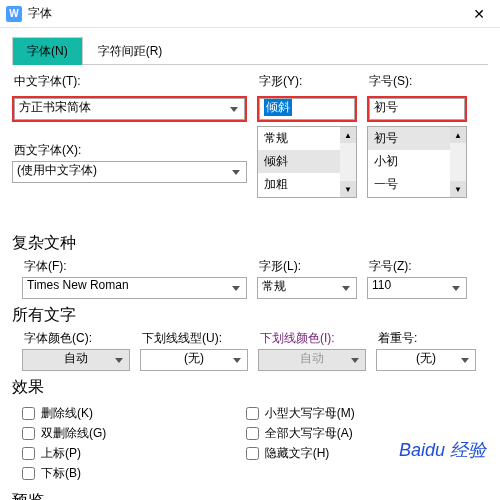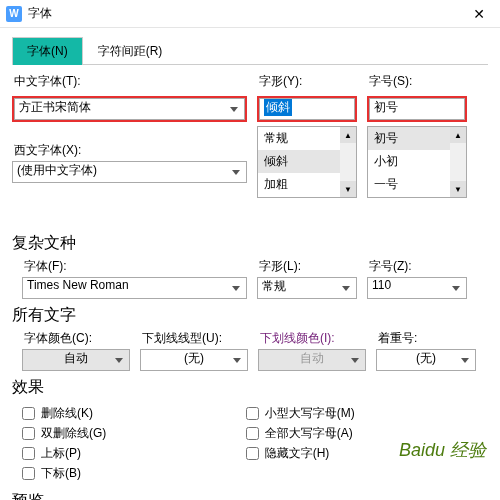--- a/index.html
+++ b/index.html
@@ -25,21 +25,21 @@
 .listitem{padding:3px 6px}
 .listitem.hl{background:#e5e5e5}
 .scrollbar{width:16px;background:#f0f0f0;display:flex;flex-direction:column}
 .sb-btn{height:16px;background:#e0e0e0;display:flex;align-items:center;justify-content:center;font-size:8px}
 .sb-track{flex:1}
 .section-title{margin:6px 0 4px 0;font-size:16px}
 .effects{display:flex;flex-wrap:wrap;margin-top:4px}
 .eff-col{width:48%}
 .chk{display:flex;align-items:center;margin:3px 0}
 .chk input{margin-right:6px;width:13px;height:13px}
-.watermark{position:absolute;right:14px;bottom:38px;color:#4d7c0f;font-size:18px;font-style:italic;pointer-events:none}
+.watermark{position:absolute;right:14px;bottom:38px;color:#1d4ed8;font-size:18px;font-style:italic;pointer-events:none}
 .indent{padding-left:10px}
 </style>
 </head>
 <body>
 
 <div class="titlebar">
   <div class="app-icon">W</div>
   <span>字体</span>
   <div class="close-btn">✕</div>
 </div>

